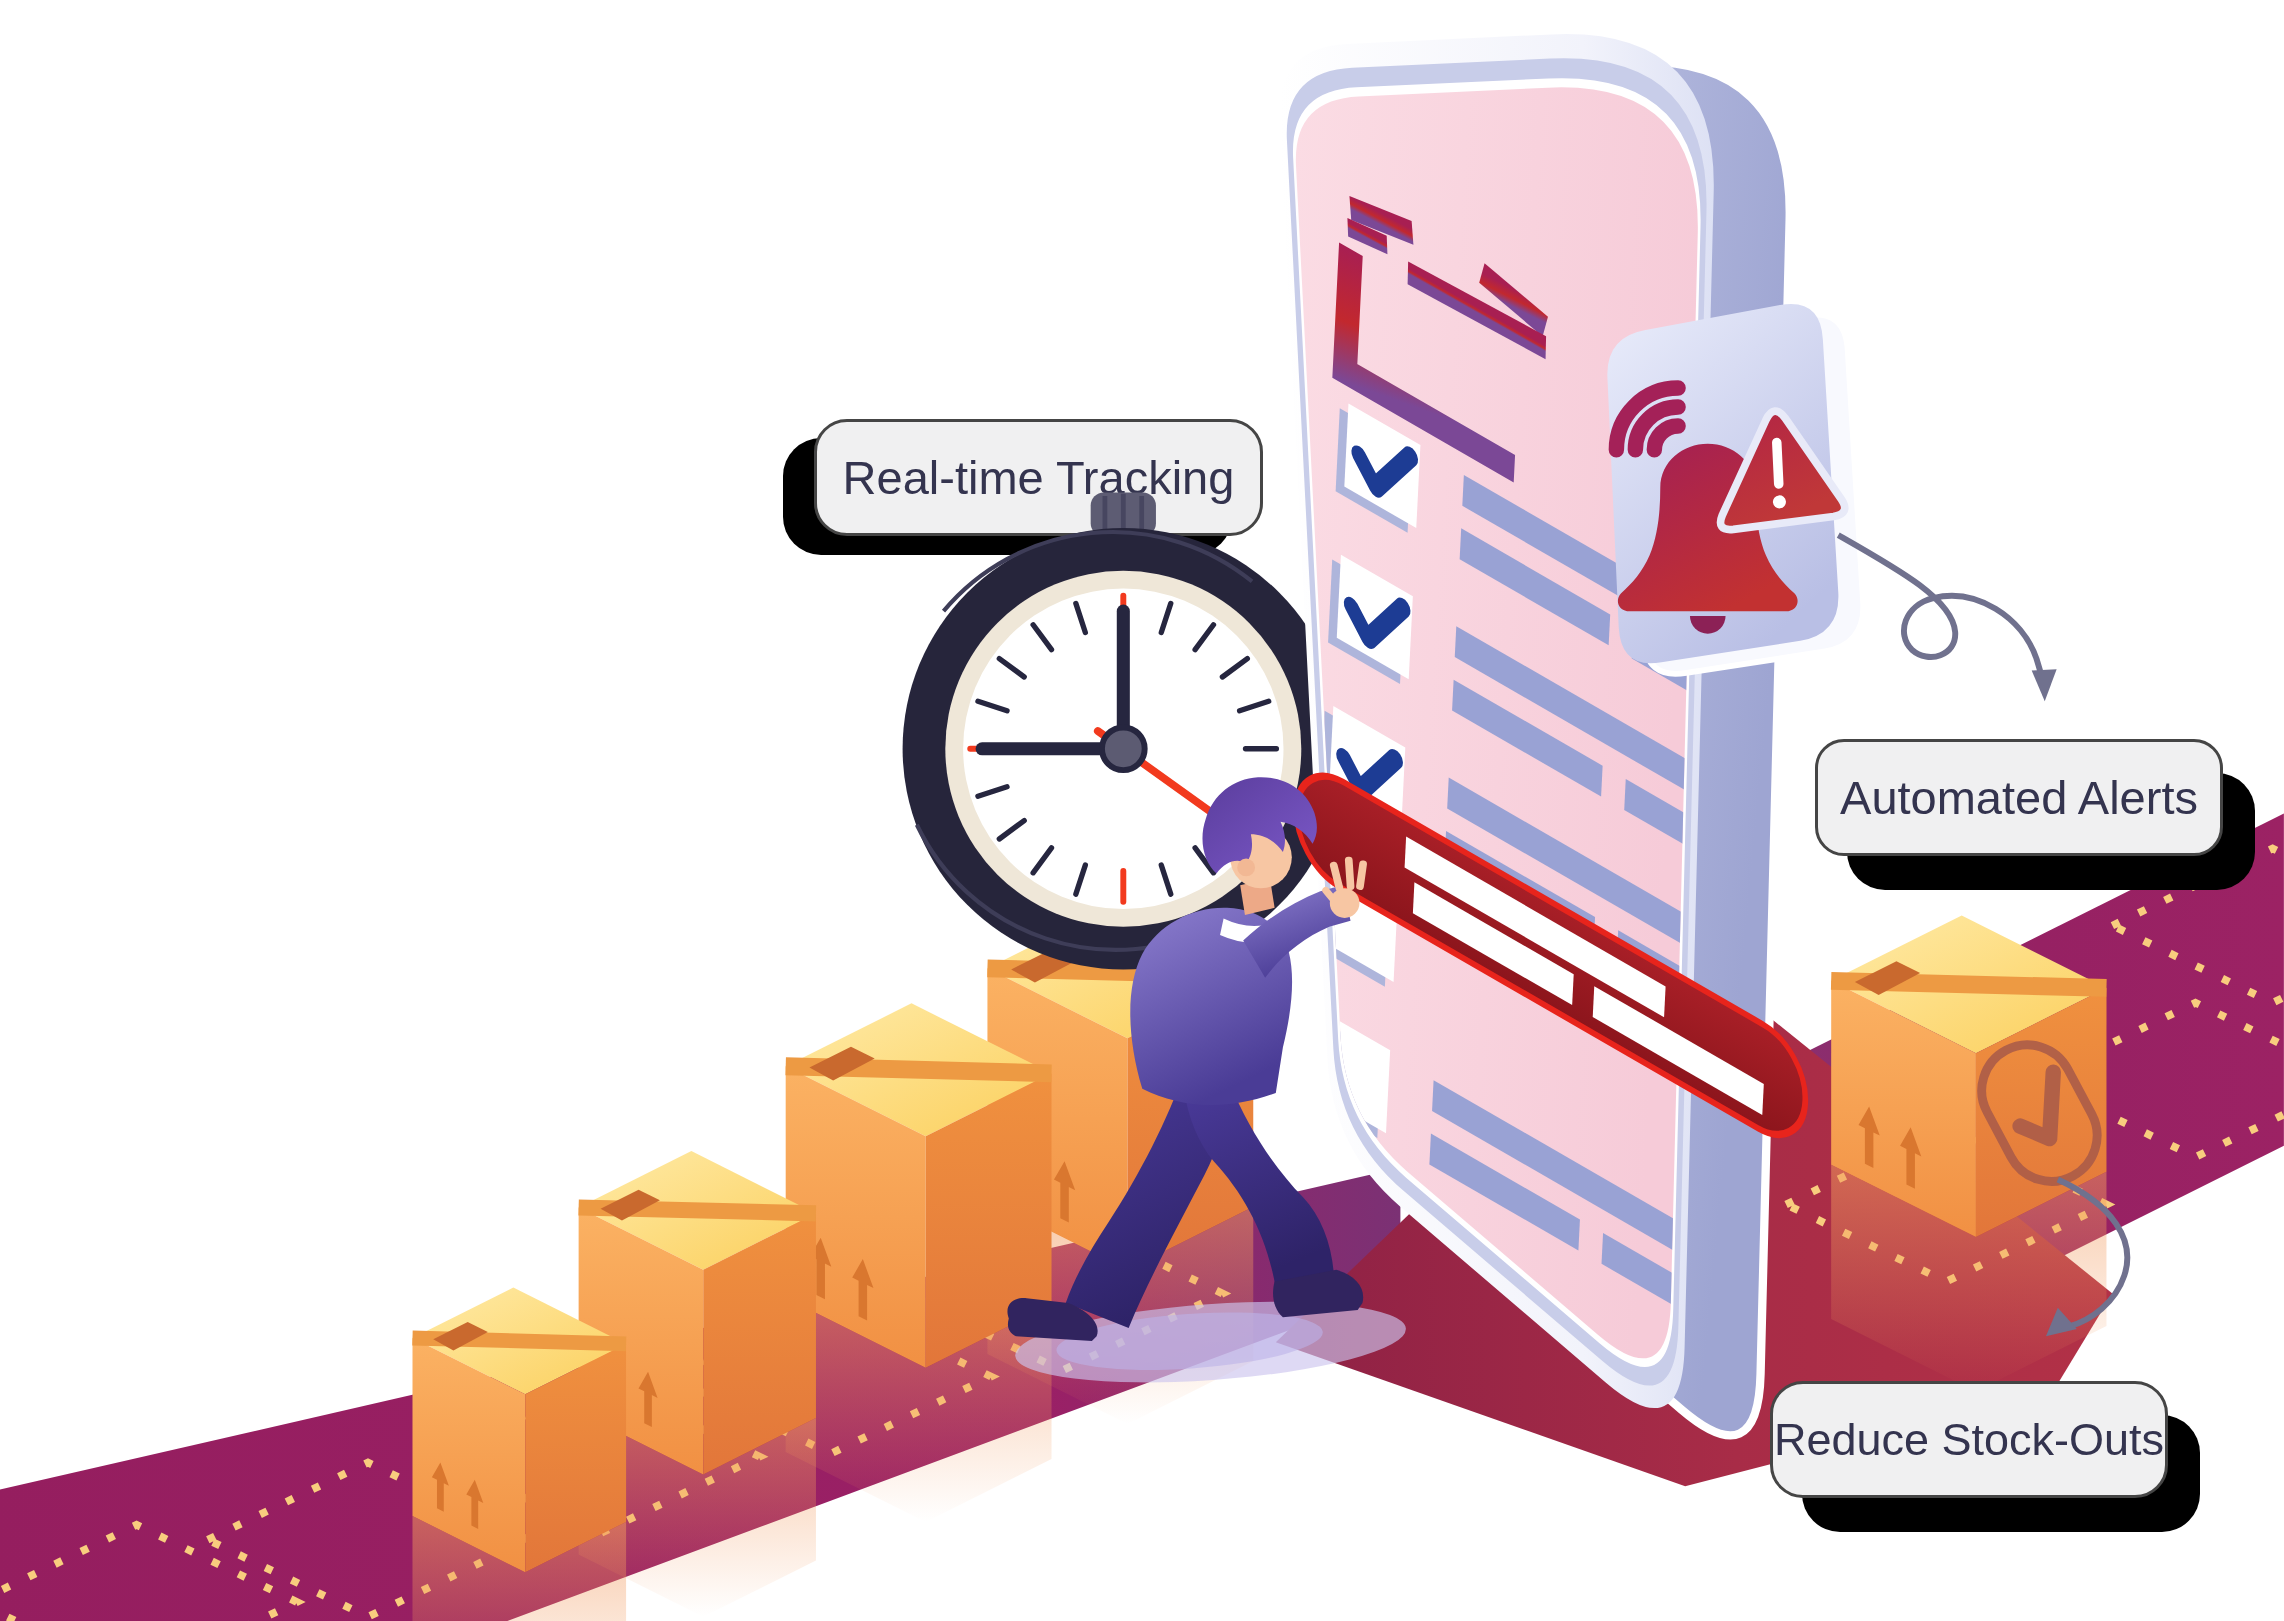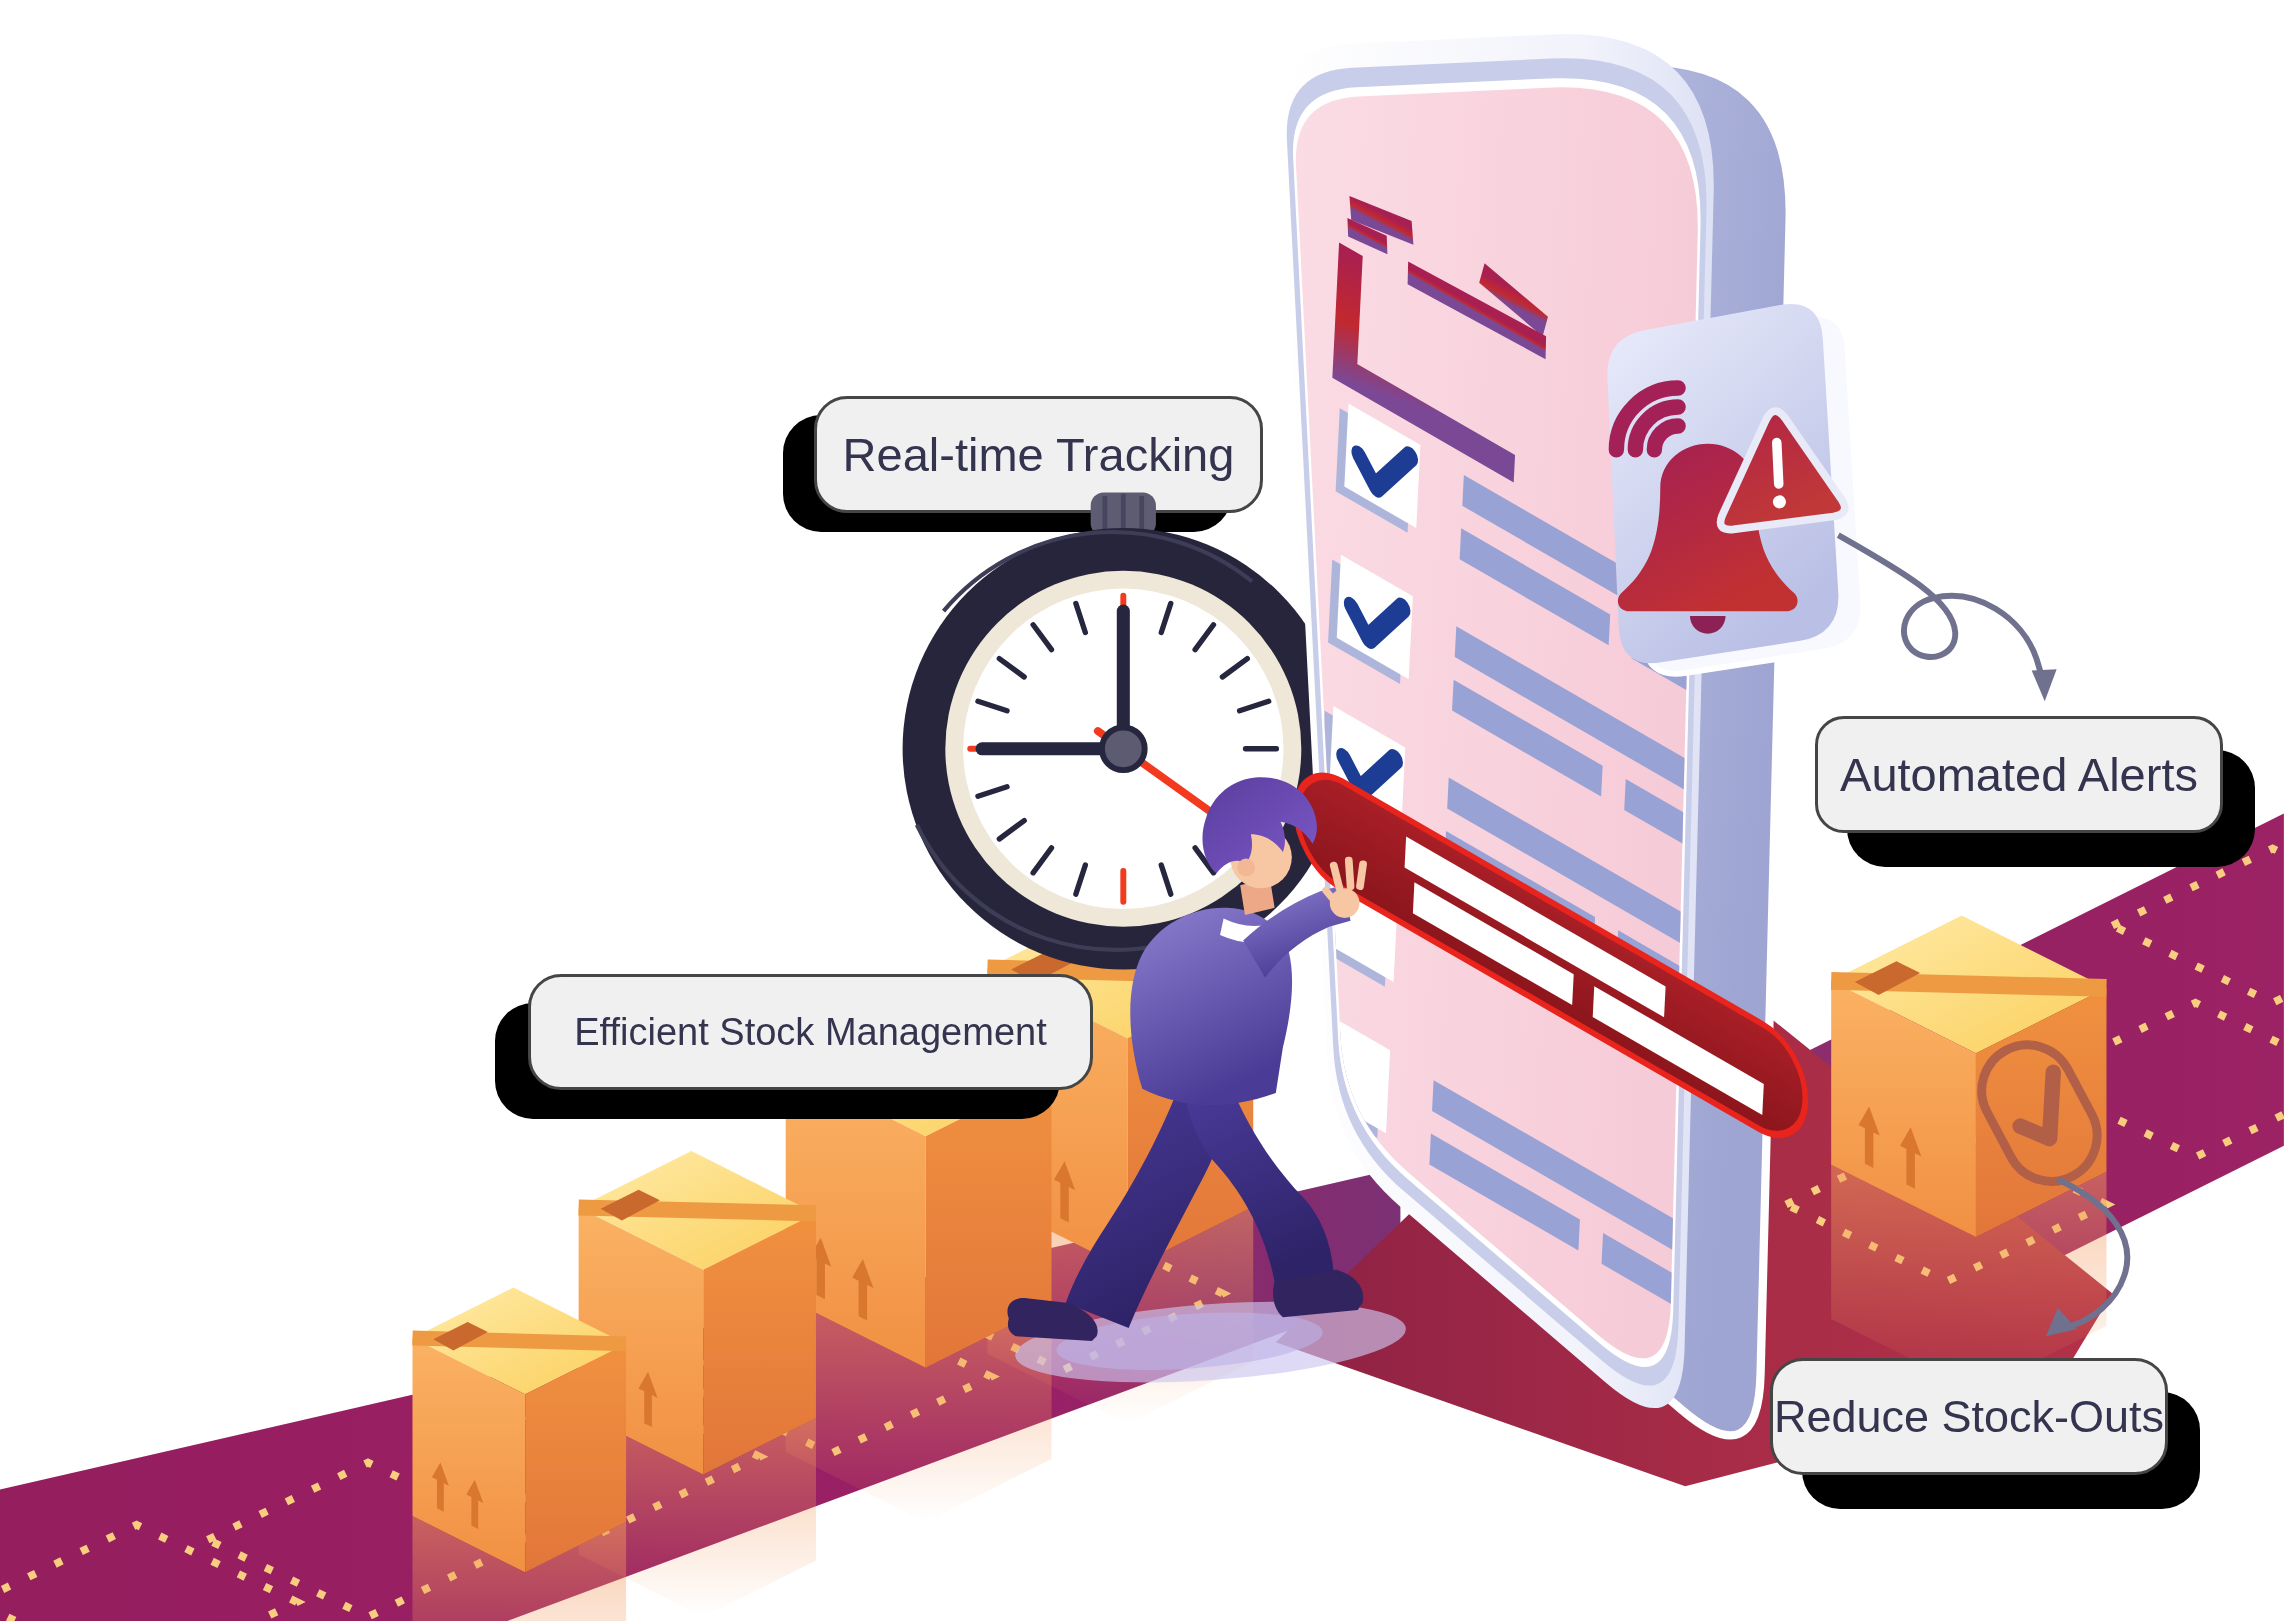--- a/index.html
+++ b/index.html
@@ -1,20 +1,20 @@
 <!DOCTYPE html>
 <html style="font-size:9.5px"><head>
 <meta charset="utf-8">
 <style>
   html,body{margin:0;padding:0;background:#ffffff;}
   .canvas{position:relative;width:2284px;height:1621px;background:#ffffff;overflow:hidden;
           font-family:"Liberation Sans", sans-serif;}
   .scene{position:absolute;left:0;top:0;z-index:5;}
   
-  .callout{position:absolute;}
+  .callout{position:absolute;margin-top:23px;}
   .callout-shadow{position:absolute;background:#000;border-radius:38px;width:100%;height:100%;}
   .callout-box{position:relative;width:100%;height:100%;border-radius:33px;background:#F0F0F1;
                border:3.6px solid #454545;box-sizing:border-box;display:flex;align-items:center;
                justify-content:center;color:#34344F;font-weight:500;white-space:nowrap;}
   .rtt{left:814px;top:396px;width:449px;height:117px;z-index:1;}
   .rtt .callout-shadow{left:-31px;top:19px;}
   .rtt .callout-box{font-size:47px;}
   .esm{left:528px;top:974px;width:565px;height:116px;z-index:10;}
   .esm .callout-shadow{left:-33px;top:28.5px;}
   .esm .callout-box{font-size:38px;}
@@ -385,26 +385,20 @@
       <path d="M 3098 902 C 3200 960 3290 1010 3295 1065 C 3298 1105 3250 1120 3222 1095
                C 3195 1068 3210 1020 3258 1008 C 3330 990 3408 1040 3432 1110 C 3440 1136 3444 1150 3446 1162"></path>
     </g>
     <polygon fill="#70718E" points="3446,1182 3424,1130 3466,1128"></polygon>
     <g stroke="#70718E" stroke-width="10" fill="none">
       <path d="M 3468 1988 C 3560 2030 3600 2090 3580 2150 C 3565 2195 3525 2225 3486 2236"></path>
     </g>
     <polygon fill="#70718E" points="3448,2252 3500,2240 3468,2204"></polygon>
   </svg>
 
-  <div class="callout esm">
-    <div class="callout-shadow"></div>
-    <div class="callout-box">
-      <span>Efficient Stock Management</span>
-    </div>
-  </div>
   <div class="callout aa">
     <div class="callout-shadow"></div>
     <div class="callout-box">
       <span>Automated Alerts</span>
     </div>
   </div>
   <div class="callout rso">
     <div class="callout-shadow"></div>
     <div class="callout-box">
       <span>Reduce Stock-Outs</span>

